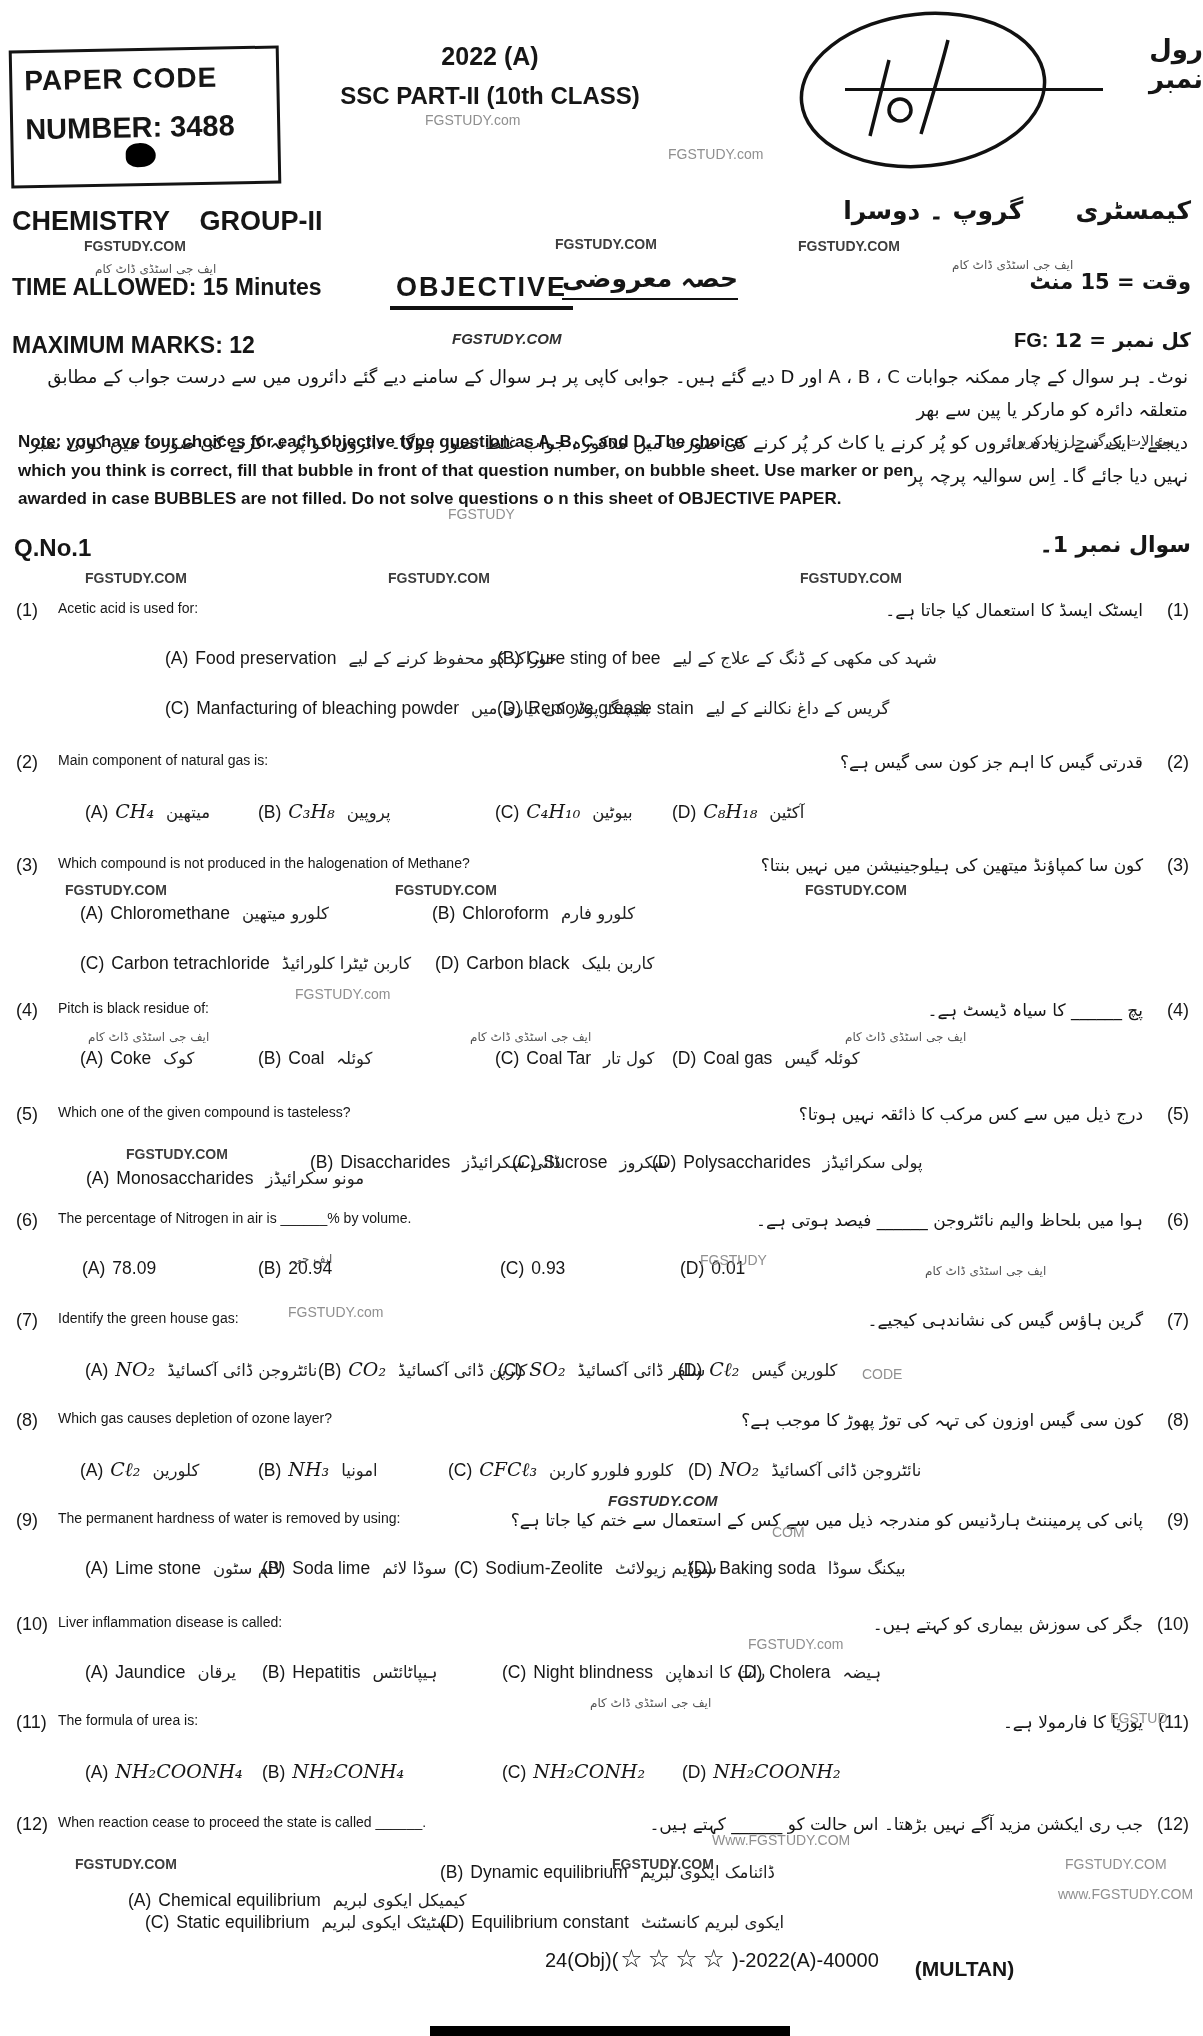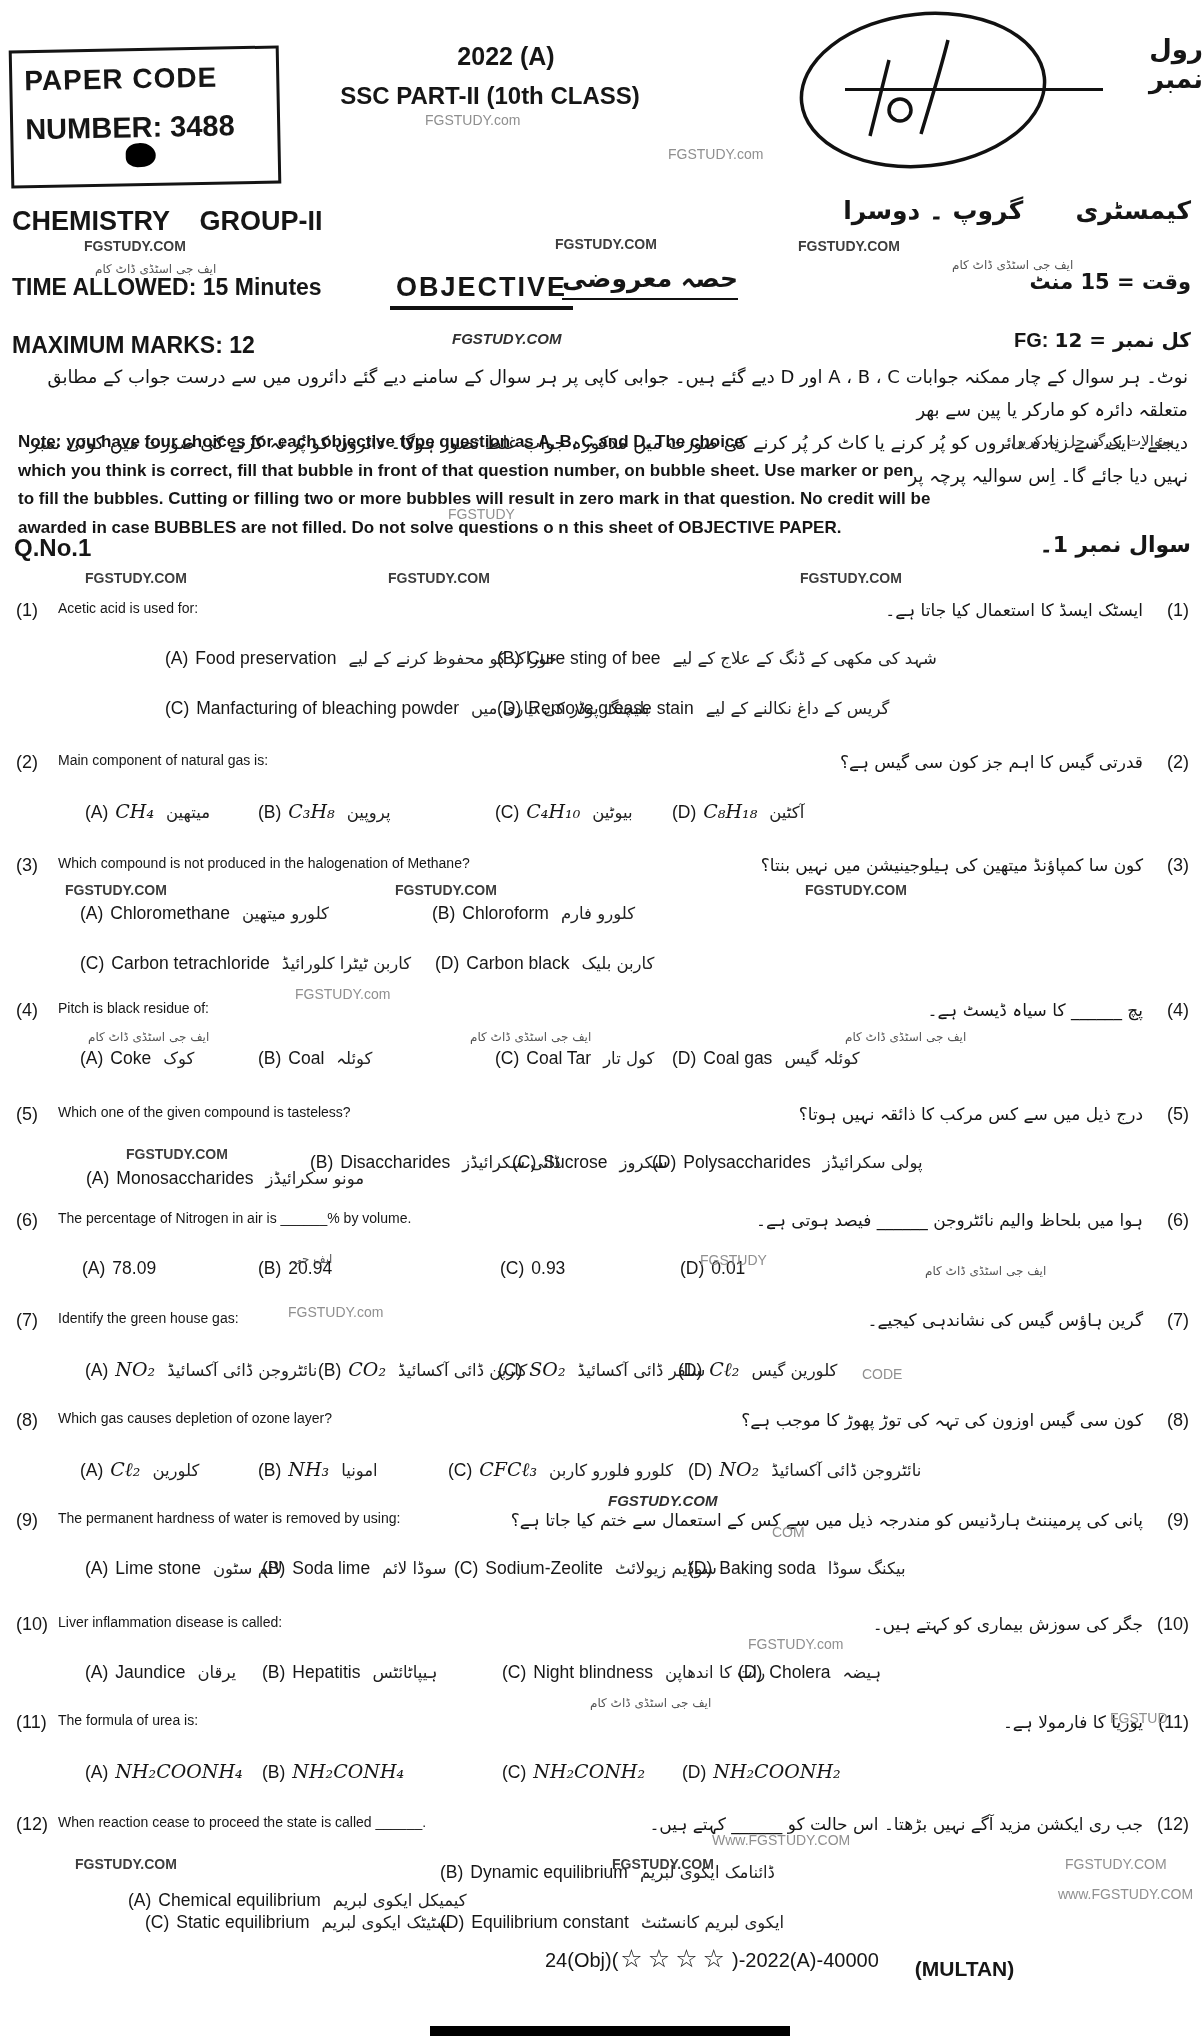--- a/index.html
+++ b/index.html
@@ -9,21 +9,21 @@
     font-family:"Liberation Sans", sans-serif; overflow:hidden;
   }
   .urdu { font-family:"DejaVu Sans", sans-serif; direction:rtl; unicode-bidi:isolate; }
 
   
   .paper-code-box { position:absolute; left:10px; top:48px; width:270px; height:138px;
     border:3px solid #141414; transform:rotate(-1.1deg); padding:12px 12px; box-sizing:border-box; }
   .paper-code-label { font-size:28px; font-weight:bold; letter-spacing:1px; }
   .paper-code-number { font-size:29px; font-weight:bold; margin-top:16px; }
   .ink-blot { position:absolute; left:112px; top:92px; width:30px; height:24px; background:#000; border-radius:50% 60% 55% 45%; }
-  .year-session { position:absolute; left:396px; top:42px; width:220px; text-align:center; font-size:25px; font-weight:bold; }
+  .year-session { position:absolute; left:380px; top:42px; width:220px; text-align:center; font-size:25px; font-weight:bold; }
   .exam-title { position:absolute; left:275px; top:82px; width:430px; text-align:center; font-size:24px; font-weight:bold; }
   .roll-label { position:absolute; left:1092px; top:34px; font-size:26px; font-weight:bold; }
   .roll-line { position:absolute; left:845px; top:88px; width:258px; border-top:3px solid #111; }
   .roll-scribble { position:absolute; left:788px; top:4px; }
   .subject-en { position:absolute; left:12px; top:206px; font-size:27px; font-weight:bold; white-space:pre; }
   .subject-ur { position:absolute; right:12px; top:196px; font-size:25px; font-weight:bold; white-space:pre; }
   .time-en { position:absolute; left:12px; top:274px; font-size:23px; font-weight:bold; }
   .marks-en { position:absolute; left:12px; top:332px; font-size:23px; font-weight:bold; }
   .objective-en { position:absolute; left:390px; top:272px; font-size:27px; font-weight:bold; letter-spacing:2px;
     border-bottom:4px solid #111; padding:0 6px 3px; }
@@ -103,21 +103,20 @@
   </div>
 
   <div class="note-ur urdu">
     <div>نوٹ۔   ہر سوال کے چار ممکنہ جوابات A ، B ، C اور D دیے گئے ہیں۔ جوابی کاپی پر ہر سوال کے سامنے دیے گئے دائروں میں سے درست جواب کے مطابق متعلقہ دائرہ کو مارکر یا پین سے بھر</div>
     <div>دیجئے۔ ایک سے زیادہ دائروں کو پُر کرنے یا کاٹ کر پُر کرنے کی صورت میں مذکورہ جواب غلط تصور ہوگا۔ دائروں کو پُر نہ کرنے کی صورت میں کوئی نمبر نہیں دیا جائے گا۔ اِس سوالیہ پرچہ پر</div>
   </div>
 
   <div class="note-en">
     <div>Note:  you have four choices for each objective type question as A, B, C and D. The choice</div>
     <div>which you think is correct, fill that bubble in front of that question number, on bubble sheet. Use marker or pen</div>
-    <div>to fill the bubbles. Cutting or filling two or more bubbles will result in zero mark in that question.  No credit will be</div>
     <div>awarded in case BUBBLES are not filled. Do not solve questions o n this sheet of OBJECTIVE PAPER.</div>
   </div>
 
   <div class="qno-en">Q.No.1</div>
   <div class="qno-ur urdu">سوال نمبر 1۔</div>
 
   <div id="questions">
       <div class="q-block" style="top: 600px;">
         <div class="q-row">
           <span class="q-num">(1)</span>

